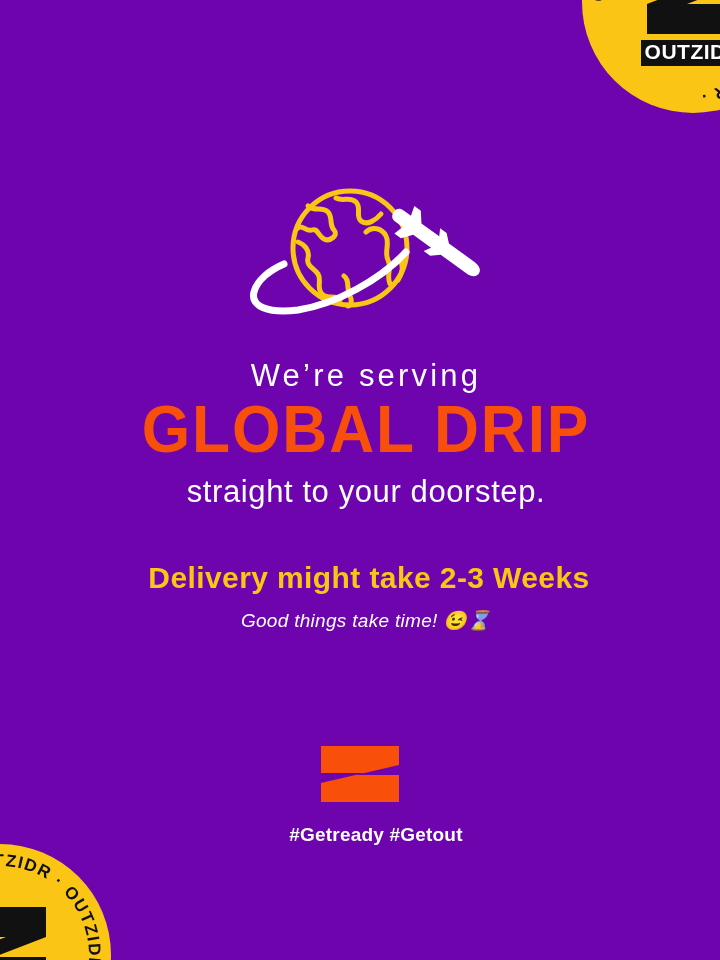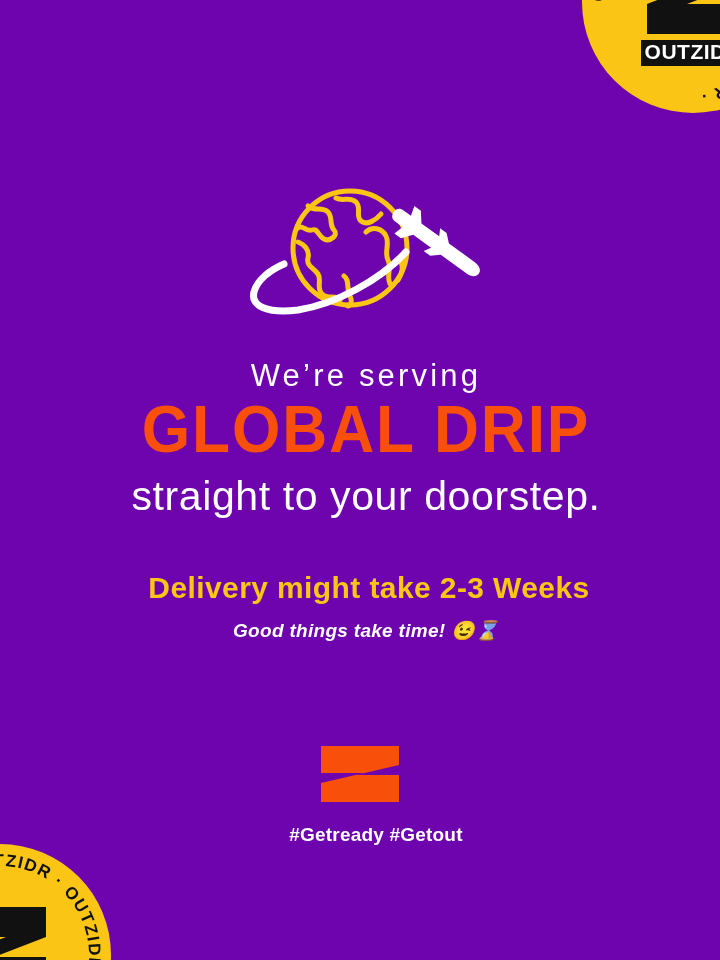--- a/index.html
+++ b/index.html
@@ -77,38 +77,38 @@
     font-weight: 700;
     letter-spacing: 2px;
     line-height: 1.0;
     margin: 0;
     transform: scaleX(0.93);
     font-stretch: condensed;
     font-family: "Liberation Sans Narrow", "Liberation Sans", sans-serif;
   }
   .subline {
     color: #FFFFFF;
-    font-size: 41px;
+    font-size: 31px;
     font-weight: 400;
     letter-spacing: 0.6px;
     line-height: 1.0;
     margin: 14px 0 0 0;
   }
   .delivery {
     color: #FBC515;
     font-size: 30px;
     font-weight: 700;
     letter-spacing: 0.4px;
     line-height: 1.0;
     margin: 56px 0 0 6px;
   }
   .tagline {
     color: #FFFFFF;
     font-size: 19px;
-    font-weight: 700;
+    font-weight: 400;
     font-style: italic;
     letter-spacing: 0.3px;
     line-height: 1.0;
     margin: 18px 0 0 0;
   }
 
   
   .footer {
     position: absolute;
     left: 0;

